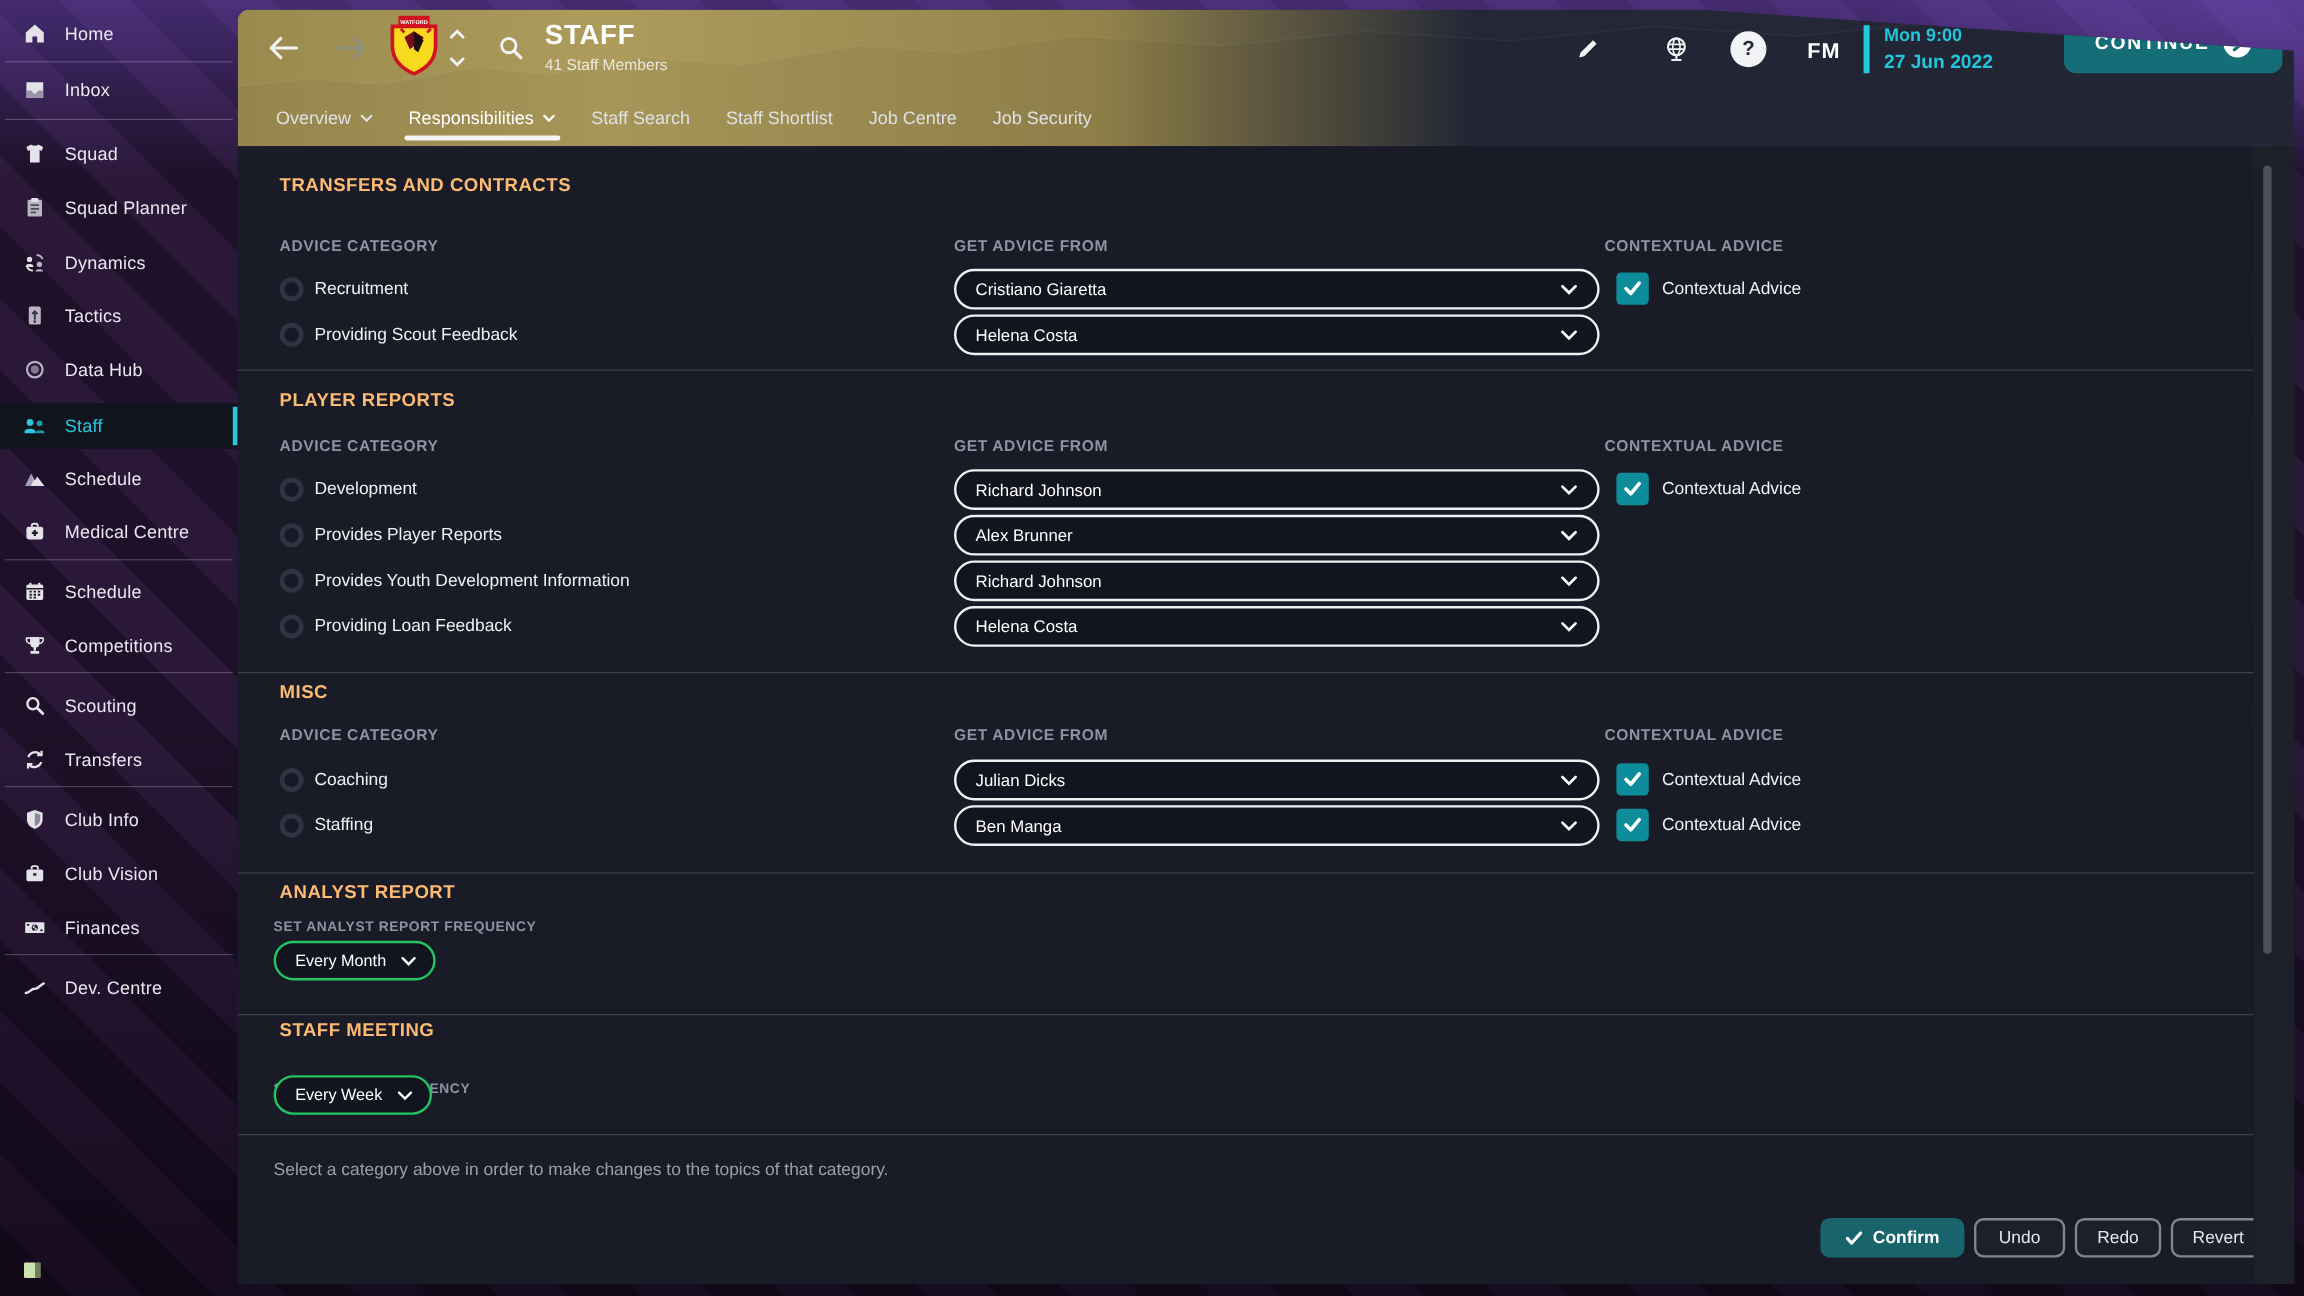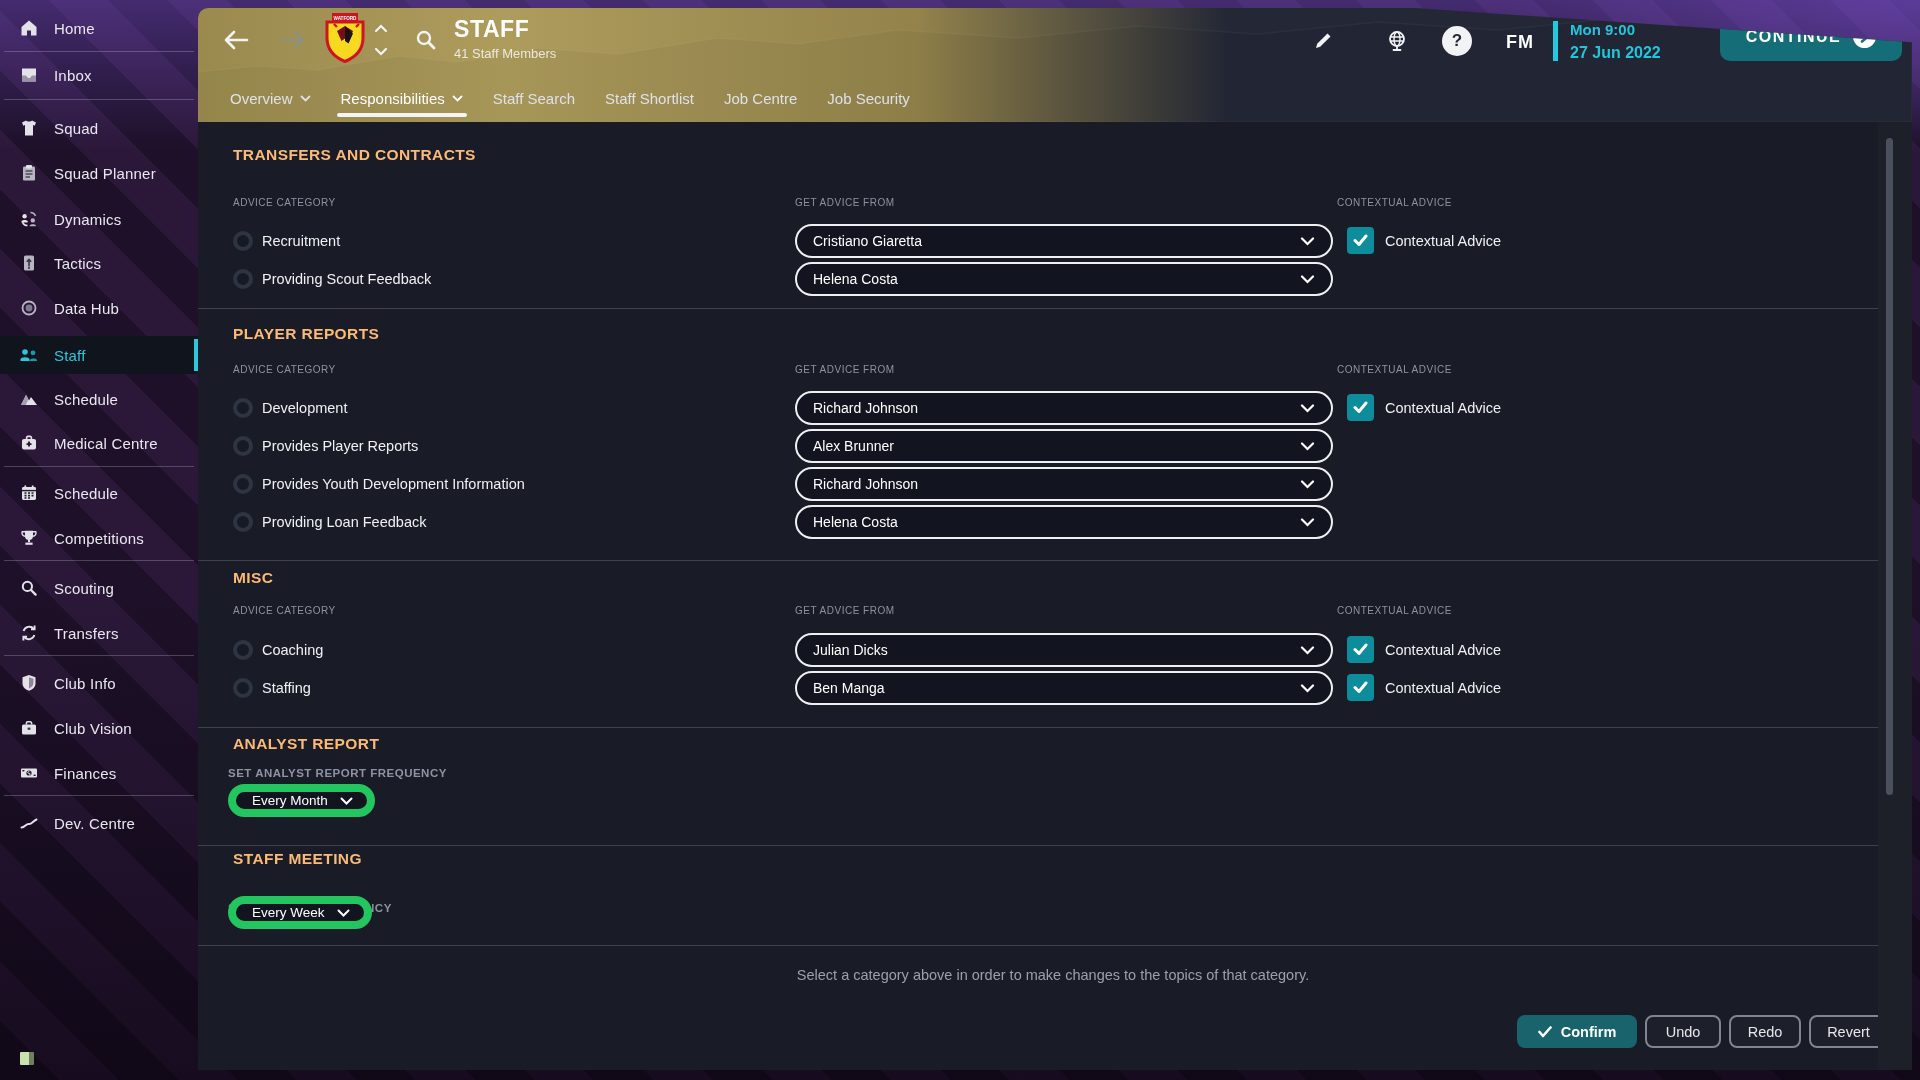--- a/index.html
+++ b/index.html
@@ -59,40 +59,40 @@
   .continue-btn .circ { width:23px; height:23px; border-radius:50%; background:#ffffff; display:flex; align-items:center; justify-content:center; }
 
   .tabs { position:absolute; left:32px; bottom:0; height:47px; display:flex; align-items:center; gap:30px; }
   .tab { position:relative; height:47px; display:flex; align-items:center; gap:7px; font-size:15px; color:#dfe1e6; cursor:pointer; white-space:nowrap; }
   .tab.selected { color:#ffffff; }
   .tab.selected::after { content:""; position:absolute; left:-4px; right:-4px; bottom:5px; height:4px; background:#f4f4f6; border-radius:2px; }
 
   
   .content { position:absolute; left:198px; top:122px; width:1680px; height:948px; background:#191c26; }
   .sec-title { position:absolute; left:35px; font-size:15.5px; font-weight:700; color:#fdba74; letter-spacing:.4px; }
-  .col-head { position:absolute; font-size:10px; font-weight:400; color:#8d93a2; letter-spacing:.5px; }
+  .col-head { position:absolute; font-size:13px; font-weight:700; color:#8d93a2; letter-spacing:.5px; }
   .divider { position:absolute; left:0; right:0; height:1px; background:#3c414e; }
   .rrow { position:absolute; left:35px; right:20px; height:38px; }
   .rrow .cat { position:absolute; left:0; top:0; height:38px; display:flex; align-items:center; }
   .radio { width:20px; height:20px; border-radius:50%; background:#161a24; border:4px solid #2e3442; margin-right:9px; flex:0 0 auto; cursor:pointer; }
   .cat-label { font-size:14.5px; color:#f0f1f4; }
   .ddl { position:absolute; left:562px; top:2px; width:538px; height:34px; border:2px solid #eef0f2; border-radius:18px;
     background:#12151f; display:flex; align-items:center; justify-content:space-between; padding:0 16px; cursor:pointer; }
   .ddl .val { font-size:14px; color:#ffffff; }
   .ctx { position:absolute; left:1114px; top:5px; display:flex; align-items:center; gap:11px; }
   .checkbox { width:27px; height:27px; border-radius:4px; background:#0d8c9b; display:flex; align-items:center; justify-content:center; cursor:pointer; }
   .ctx-label { font-size:14.5px; color:#f0f1f4; }
 
   .freq-wrap { position:absolute; left:30px; right:0; text-align:left; }
   .freq-label { font-size:11.5px; font-weight:700; color:#8d93a2; letter-spacing:.5px; }
   .freq-ddl { display:inline-flex; align-items:center; gap:12px; height:33px; padding:0 14px 0 16px;
-    border:8px solid #22c55e; border-radius:17px; background:#12151f; cursor:pointer; }
+    border:2px solid #22c55e; border-radius:17px; background:#12151f; cursor:pointer; }
   .freq-ddl .val { font-size:13.5px; color:#ffffff; }
 
-  .hint { position:absolute; left:30px; right:0; text-align:center; font-size:14.5px; color:#9aa0ab; }
+  .hint { position:absolute; left:30px; right:0; text-align:left; font-size:14.5px; color:#9aa0ab; }
 
   .btn-row { position:absolute; top:893px; height:33px; }
   .btn { position:absolute; height:33px; border-radius:8px; display:flex; align-items:center; justify-content:center; cursor:pointer; }
   .btn-confirm { left:1319px; width:120px; background:#19646c; gap:9px; }
   .btn-confirm .lbl { color:#fff; font-size:14.5px; font-weight:700; }
   .btn-ghost { border:2px solid #80858f; color:#e5e7eb; font-size:14.5px; background:rgba(255,255,255,0.02); }
   .btn-undo { left:1447px; width:76px; }
   .btn-redo { left:1531px; width:72px; }
   .btn-revert { left:1611px; width:79px; }
 

